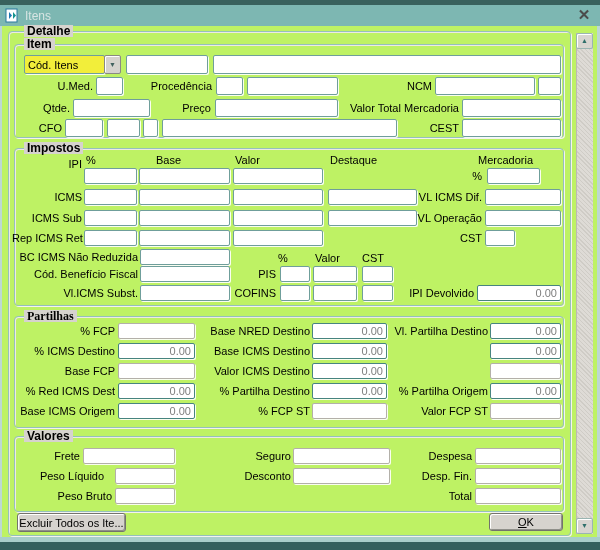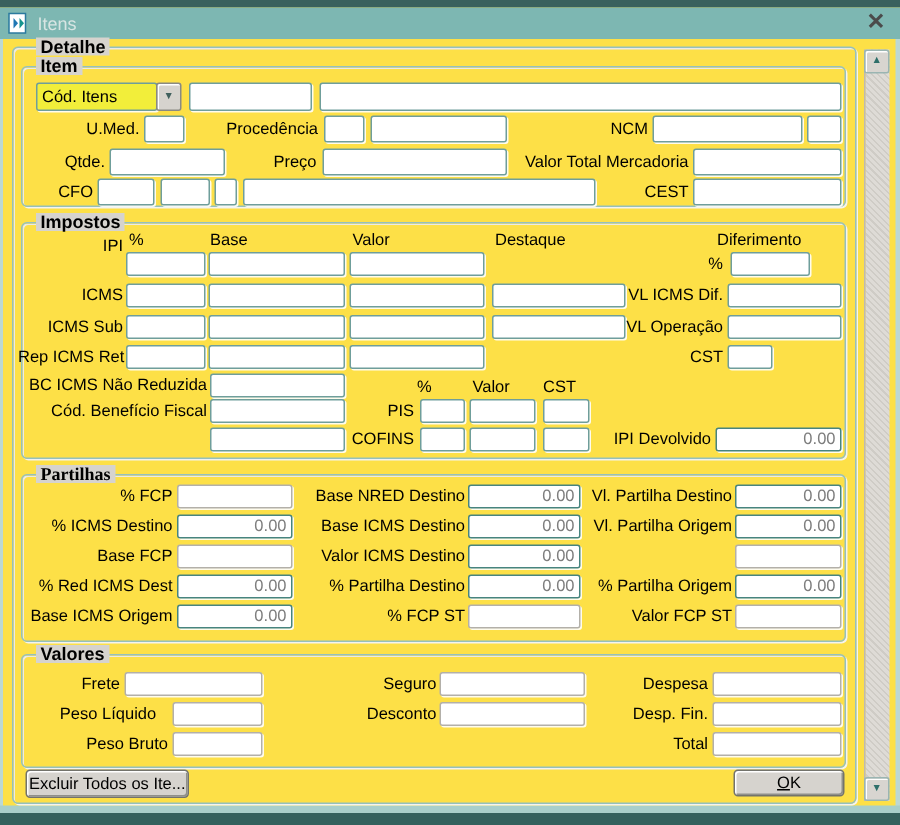--- a/index.html
+++ b/index.html
@@ -1,18 +1,18 @@
 <!DOCTYPE html>
 <html><head>
 <meta charset="utf-8">
 <style>
   * { margin:0; padding:0; box-sizing:border-box; }
   html,body { width:600px; height:550px; }
   body { font-family:"Liberation Sans", sans-serif; font-size:11px; color:#000; }
-  .win { position:relative; width:600px; height:550px; background:#fde047; overflow:hidden; }
+  .win { position:relative; width:600px; height:550px; background:#bef264; overflow:hidden; }
   .cap-top { position:absolute; left:0; top:0; width:600px; height:5px; background:#39615d; }
   .titlebar { position:absolute; left:0; top:5px; width:600px; height:21px; background:#7db7b2; display:flex; align-items:center; }
   .title-text { color:#d7e5e3; font-size:12px; margin-left:5px; }
   .win-icon { margin-left:5px; display:inline-flex; }
   .close-x { position:absolute; right:7px; top:7px; width:18px; height:16px; color:#4b4b4b;
              font-weight:bold; font-size:15px; line-height:15px; text-align:center; cursor:default; }
   .edge-l { position:absolute; left:0; top:26px; width:2px; height:516px; background:#bcd8d4; }
   .edge-r { position:absolute; right:0; top:26px; width:3px; height:516px; background:#bcd8d4; }
   .edge-b1 { position:absolute; left:0; top:537px; width:600px; height:5px; background:#a9cfca; }
   .edge-b2 { position:absolute; left:0; top:542px; width:600px; height:8px; background:#34615d; }
@@ -93,24 +93,24 @@
   <input class="f" style="left: 107px; top: 119px; width: 33px; height: 18px;">
   <input class="f" style="left: 143px; top: 119px; width: 15px; height: 18px;">
   <input class="f" style="left: 162px; top: 119px; width: 235px; height: 18px;">
   <div class="lbl" style="left:419px; top:119px; width:40px; line-height:18px;">CEST</div>
   <input class="f" style="left: 462px; top: 119px; width: 99px; height: 18px;">
 
   <div class="group" style="left:14px; top:148px; width:550px; height:158px;"></div>
   <div class="glabel" style="left:24px; top:142px;">Impostos</div>
 
   <div class="hdr" style="left:86px; top:154px;">%</div>
-  <div class="hdr" style="left:140px; top:154px;">Base</div>
+  <div class="hdr" style="left:156px; top:154px;">Base</div>
   <div class="hdr" style="left:235px; top:154px;">Valor</div>
   <div class="hdr" style="left:330px; top:154px;">Destaque</div>
-  <div class="hdr" style="left:478px; top:154px;">Diferimento</div>
+  <div class="hdr" style="left:478px; top:154px;">Mercadoria</div>
 
   <div class="lbl" style="left:42px; top:156px; width:40px; line-height:16px;">IPI</div>
   <input class="f" style="left: 84px; top: 168px; width: 53px; height: 16px;">
   <input class="f" style="left: 139px; top: 168px; width: 91px; height: 16px;">
   <input class="f" style="left: 233px; top: 168px; width: 90px; height: 16px;">
   <div class="lbl" style="left:462px; top:168px; width:20px; line-height:16px;">%</div>
   <input class="f" style="left: 487px; top: 168px; width: 53px; height: 16px;">
 
   <div class="lbl" style="left:42px; top:189px; width:40px; line-height:16px;">ICMS</div>
   <input class="f" style="left: 84px; top: 189px; width: 53px; height: 16px;">
@@ -132,20 +132,21 @@
   <input class="f" style="left: 84px; top: 230px; width: 53px; height: 16px;">
   <input class="f" style="left: 139px; top: 230px; width: 91px; height: 16px;">
   <input class="f" style="left: 233px; top: 230px; width: 90px; height: 16px;">
   <div class="lbl" style="left:442px; top:230px; width:40px; line-height:16px;">CST</div>
   <input class="f" style="left: 485px; top: 230px; width: 30px; height: 16px;">
 
   <div class="lbl" style="left:18px; top:249px; width:120px; line-height:16px;">BC ICMS Não Reduzida</div>
   <input class="f" style="left: 140px; top: 249px; width: 90px; height: 16px;">
   <div class="lbl" style="left:18px; top:266px; width:120px; line-height:16px;">Cód. Benefício Fiscal</div>
   <input class="f" style="left: 140px; top: 266px; width: 90px; height: 16px;">
+  <div class="lbl" style="left:18px; top:285px; width:120px; line-height:16px;">Vl.ICMS Subst.</div>
   <input class="f" style="left: 140px; top: 285px; width: 90px; height: 16px;">
 
   <div class="hdr" style="left:278px; top:252px;">%</div>
   <div class="hdr" style="left:315px; top:252px;">Valor</div>
   <div class="hdr" style="left:362px; top:252px;">CST</div>
 
   <div class="lbl" style="left:246px; top:266px; width:30px; line-height:16px;">PIS</div>
   <input class="f" style="left: 280px; top: 266px; width: 30px; height: 16px;">
   <input class="f" style="left: 313px; top: 266px; width: 44px; height: 16px;">
   <input class="f" style="left: 362px; top: 266px; width: 31px; height: 16px;">
@@ -178,21 +179,20 @@
   <input class="f ro" style="left: 312px; top: 343px; width: 75px; height: 16px;" readonly="" value="0.00">
   <div class="lbl" style="left:200px; top:363px; width:110px; line-height:16px;">Valor ICMS Destino</div>
   <input class="f ro" style="left: 312px; top: 363px; width: 75px; height: 16px;" readonly="" value="0.00">
   <div class="lbl" style="left:200px; top:383px; width:110px; line-height:16px;">% Partilha Destino</div>
   <input class="f ro" style="left: 312px; top: 383px; width: 75px; height: 16px;" readonly="" value="0.00">
   <div class="lbl" style="left:200px; top:403px; width:110px; line-height:16px;">% FCP ST</div>
   <input class="f lite" style="left: 312px; top: 403px; width: 75px; height: 16px;">
 
   <div class="lbl" style="left:378px; top:323px; width:110px; line-height:16px;">Vl. Partilha Destino</div>
   <input class="f ro" style="left: 490px; top: 323px; width: 71px; height: 16px;" readonly="" value="0.00">
-  <div class="lbl" style="left:378px; top:343px; width:110px; line-height:16px;">Vl. Partilha Origem</div>
   <input class="f ro" style="left: 490px; top: 343px; width: 71px; height: 16px;" readonly="" value="0.00">
   <input class="f lite" style="left: 490px; top: 363px; width: 71px; height: 16px;">
   <div class="lbl" style="left:378px; top:383px; width:110px; line-height:16px;">% Partilha Origem</div>
   <input class="f ro" style="left: 490px; top: 383px; width: 71px; height: 16px;" readonly="" value="0.00">
   <div class="lbl" style="left:378px; top:403px; width:110px; line-height:16px;">Valor FCP ST</div>
   <input class="f lite" style="left: 490px; top: 403px; width: 71px; height: 16px;">
 
   <div class="group" style="left:14px; top:436px; width:550px; height:76px;"></div>
   <div class="glabel" style="left:24px; top:430px;">Valores</div>
 

